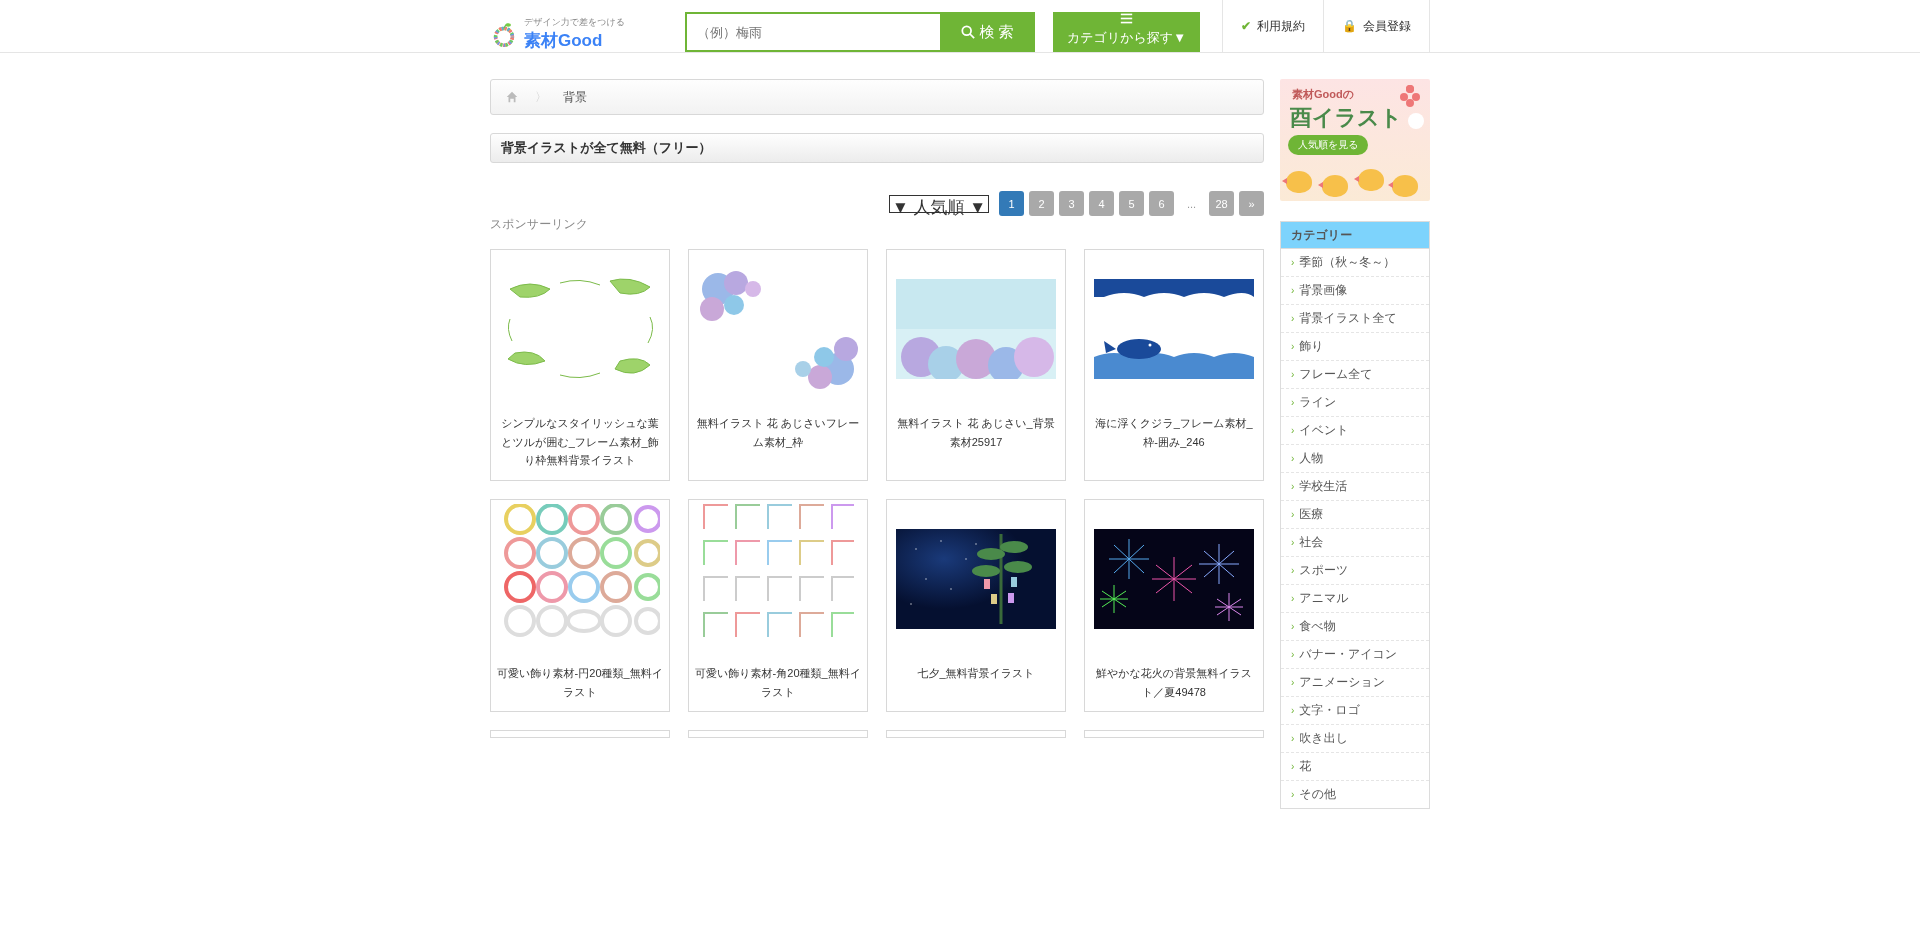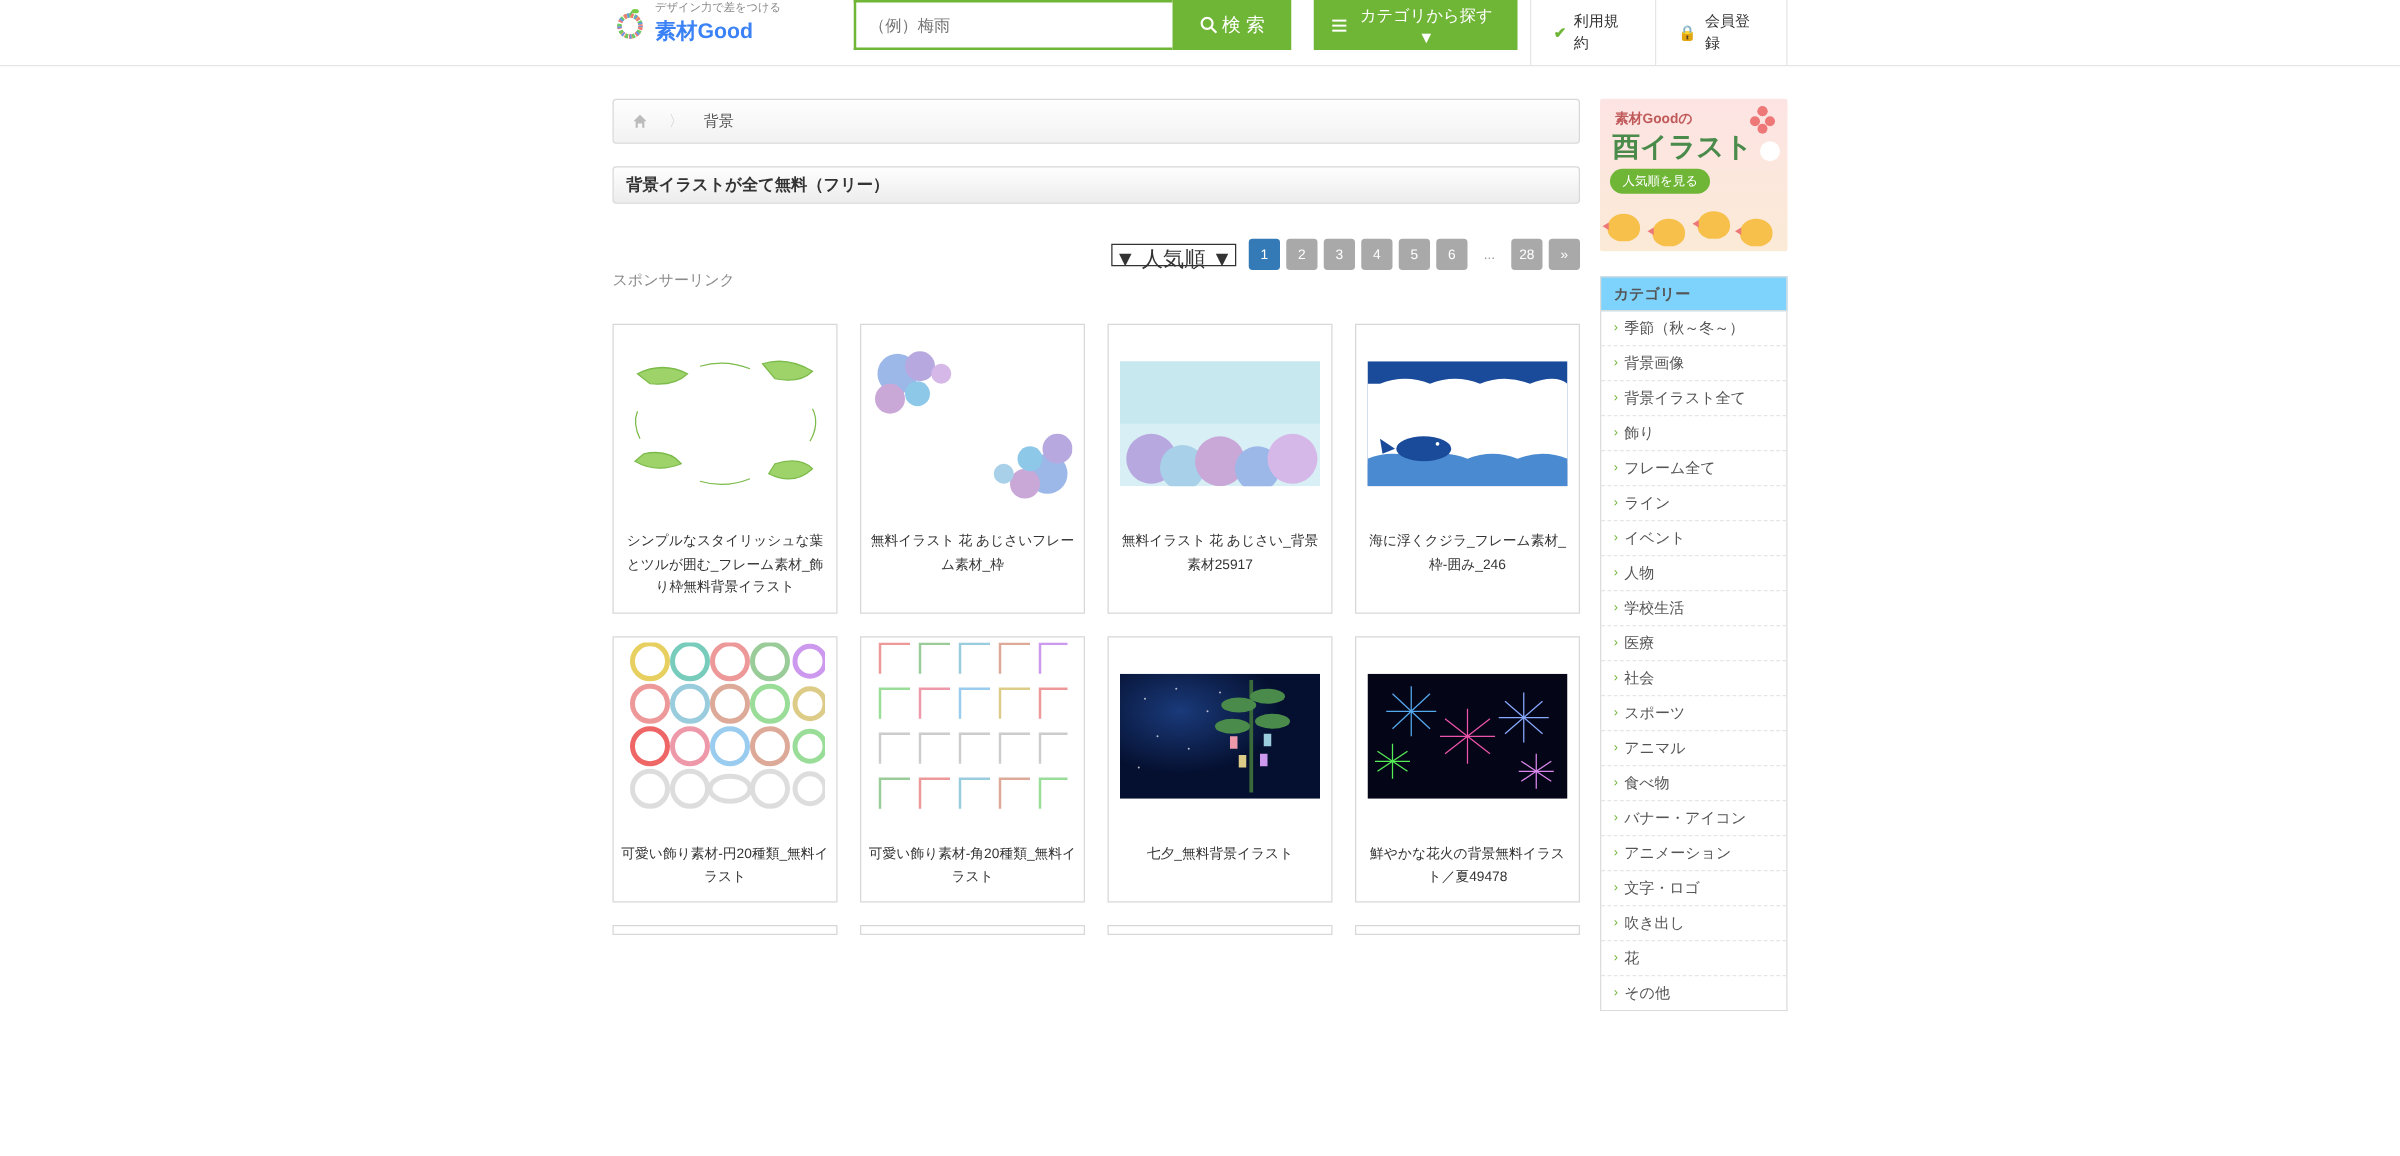--- a/index.html
+++ b/index.html
@@ -1,29 +1,29 @@
 <!DOCTYPE html>
 <html><head>
 <meta charset="utf-8">
 <style>
   * { box-sizing: border-box; margin: 0; padding: 0; }
   body { font-family: "Hiragino Kaku Gothic ProN", "メイリオ", sans-serif; font-size: 12px; color: #333; background: #fff; }
   
   
   .header { border-bottom: 1px solid #e5e5e5; background: #fff; }
-  .header-inner { width: 940px; margin: 0 auto; display: flex; align-items: flex-start; height: 52px; gap: 10px; }
+  .header-inner { width: 940px; margin: 0 auto; display: flex; align-items: flex-end; height: 52px; gap: 10px; }
   .logo { display: flex; align-items: center; gap: 6px; width: 185px; }
   .logo-icon { width: 28px; height: 28px; }
   .logo-text { display: flex; flex-direction: column; }
   .logo-sub { font-size: 9px; color: #888; }
   .logo-main { font-size: 17px; font-weight: bold; color: #3b82f6; }
   .search-wrap { display: flex; flex: 0 0 auto; }
   .search-input { width: 255px; height: 40px; border: 2px solid #6fb536; border-right: none; padding: 0 10px; font-size: 13px; outline: none; }
   .search-btn { width: 95px; height: 40px; background: #6fb536; color: #fff; border: none; font-size: 15px; cursor: pointer; display: flex; align-items: center; justify-content: center; gap: 4px; }
-  .cat-btn { height: 40px; padding: 0 14px; background: #6fb536; color: #fff; border: none; font-size: 13px; cursor: pointer; display: flex; align-items: center; gap: 4px; margin-left: 8px; }
+  .cat-btn { height: 40px; padding: 0 14px; background: #6fb536; color: #fff; border: none; font-size: 13px; cursor: pointer; display: flex; align-items: center; gap: 4px; margin-left: 8px; flex-direction: column; }
   .header-links { display: flex; margin-left: auto; }
   .header-link { height: 52px; padding: 0 18px; border-left: 1px solid #e5e5e5; display: flex; align-items: center; gap: 6px; font-size: 12px; color: #333; cursor: pointer; }
   .header-link:last-child { border-right: 1px solid #e5e5e5; }
   
   .container { width: 940px; margin: 26px auto 0; display: flex; gap: 16px; }
   .main { flex: 1; }
   .side { width: 150px; flex-shrink: 0; }
   
   
   .breadcrumb { height: 36px; border: 1px solid #d8d8d8; border-radius: 3px; background: linear-gradient(#fefefe, #f2f2f2); display: flex; align-items: center; padding: 0 14px; font-size: 12px; color: #555; }
@@ -38,21 +38,21 @@
   .sort-select { margin-left: auto; border: 1px solid #333; background: #fff; height: 18px; font-size: 17px; padding: 0 2px; cursor: pointer; }
   .pagination { display: flex; gap: 5px; align-items: center; }
   .page { width: 25px; height: 25px; display: flex; align-items: center; justify-content: center; border-radius: 3px; font-size: 11px; cursor: pointer; }
   .page.current { background: #337ab7; color: #fff; }
   .page.num { background: #a9a9a9; color: #fff; }
   .page.dots { background: transparent; color: #999; cursor: default; }
   
   .sponsor-label { font-size: 12px; color: #8a8a8a; }
   
   
-  .grid { display: grid; grid-template-columns: repeat(4, 1fr); gap: 18px; margin-top: 26px; }
+  .grid { display: grid; grid-template-columns: repeat(4, 1fr); gap: 18px; margin-top: 16px; }
   .card { border: 1px solid #d8d8d8; background: #fff; display: flex; flex-direction: column; align-items: center; padding: 4px 4px 10px; cursor: pointer; }
   .thumb { width: 100%; height: 150px; display: flex; align-items: center; justify-content: center; overflow: hidden; position: relative; }
   .card-title { margin-top: 10px; font-size: 11px; color: #333; text-align: center; line-height: 1.7; padding: 0 2px; }
   
   
   .banner { width: 150px; height: 122px; background: linear-gradient(180deg, #fde4e4 0%, #fbead6 100%); position: relative; overflow: hidden; cursor: pointer; border-radius: 2px; }
   .banner-title { position: absolute; top: 8px; left: 12px; font-size: 11px; color: #c05a5a; font-weight: bold; }
   .banner-big { position: absolute; top: 24px; left: 10px; font-size: 22px; color: #4a8a4a; font-family: serif; font-weight: bold; }
   .banner-btn { position: absolute; top: 56px; left: 8px; background: #6fb536; color: #fff; font-size: 10px; padding: 3px 10px; border-radius: 10px; }
   .chick { position: absolute; width: 26px; height: 22px; background: #f7c04a; border-radius: 50% 50% 45% 45%; }

